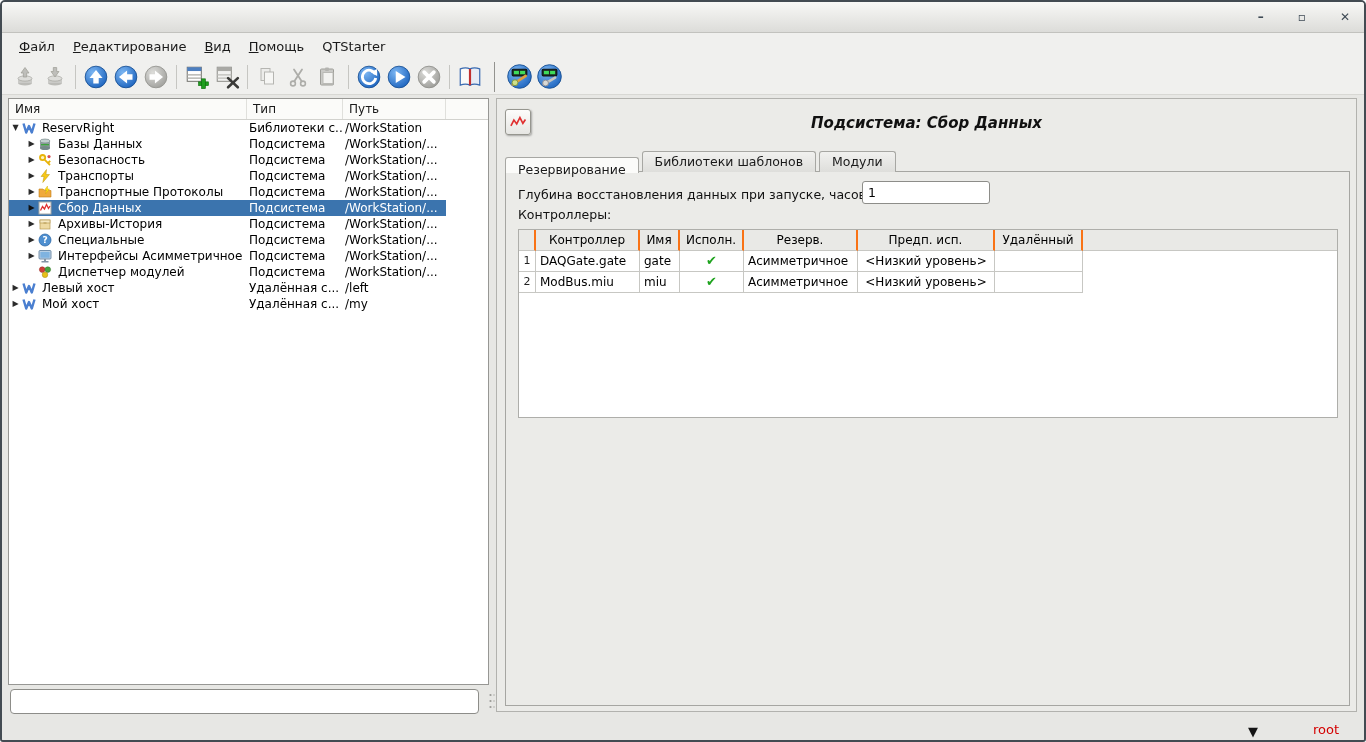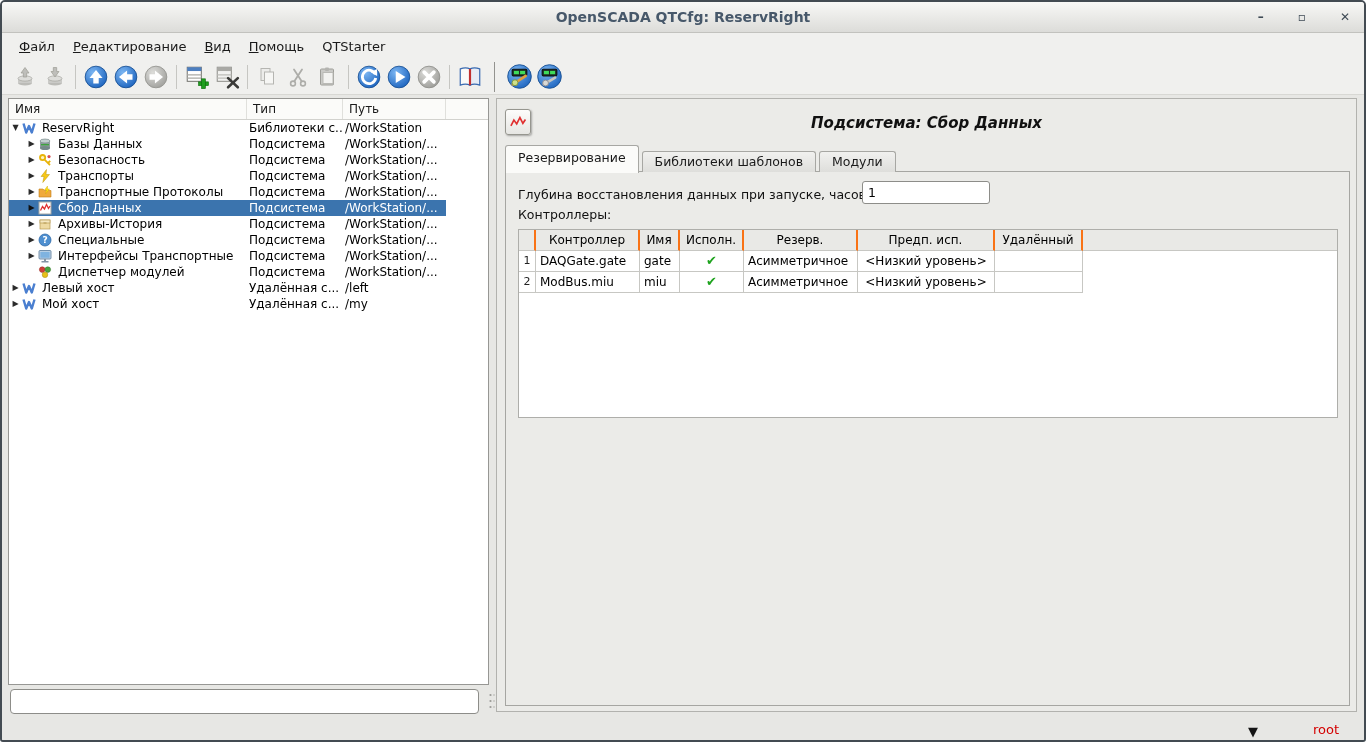--- a/index.html
+++ b/index.html
@@ -39,21 +39,21 @@
   .tlabel{padding-left:3px;overflow:hidden;text-overflow:ellipsis;}
   
   .tree-filter{position:absolute;left:8px;top:594px;width:469px;height:25px;border:1px solid #8d8d89;border-radius:4px;background:#fff;font-size:12px;padding:0 6px;font-family:"DejaVu Sans",sans-serif;}
   .splitter-dots{position:absolute;left:486px;top:597px;}
   
   .rpanel{position:absolute;left:494px;top:3px;width:861px;height:614px;background:#ebebe8;border:1px solid #b2b2ae;}
   .daq-btn{position:absolute;left:8px;top:10px;width:26px;height:26px;background:linear-gradient(#fdfdfb,#e6e6e3);border:1px solid #96968f;border-radius:3px;box-shadow:1px 1px 2px rgba(0,0,0,.3);display:flex;align-items:center;justify-content:center;}
   .rtitle{position:absolute;left:0;right:0;top:15px;text-align:center;font-size:15px;font-weight:bold;font-style:italic;color:#111;}
   .tabs{position:absolute;left:8px;top:49px;display:flex;align-items:flex-end;height:24px;z-index:3;}
   .tab{height:21px;padding:2px 12px 0 12px;font-size:12.5px;color:#1a1a1a;background:linear-gradient(#f1f1ef,#dededb);border:1px solid #a7a7a3;border-bottom:none;border-radius:3px 3px 0 0;margin-right:3px;white-space:nowrap;}
-  .tab.active{height:28px;background:#fbfbf9;margin-bottom:-1px;padding-top:4px;}
+  .tab.active{height:16px;background:#fbfbf9;margin-bottom:-1px;padding-top:4px;}
   .pane{position:absolute;left:8px;top:72px;width:845px;height:535px;border:1px solid #a6a6a2;background:#ebebe8;}
   .frm-label{position:absolute;left:12px;top:15px;font-size:12.5px;color:#111;}
   .frm-input{position:absolute;left:356px;top:9px;width:128px;height:23px;border:1px solid #8d8d89;border-radius:3px;background:#fff;font-size:12.5px;padding:0 5px;font-family:"DejaVu Sans",sans-serif;}
   .ctrl-label{position:absolute;left:12px;top:35px;font-size:12.5px;color:#111;}
   
   .ctable{position:absolute;left:12px;top:57px;width:820px;height:189px;background:#fff;border:1px solid #aeaeaa;font-size:12px;overflow:hidden;}
   .crow{display:flex;height:21px;line-height:20px;}
   .crow.hdr{background:transparent;}
   .cc{border-right:1px solid #c7c7c3;border-bottom:1px solid #c7c7c3;padding:0 4px;overflow:hidden;white-space:nowrap;}
   .crow.hdr .cc{background:#e9e9e6;text-align:center;border-right:2px solid #f97316;border-bottom:1px solid #c7c7c3;}
@@ -126,21 +126,20 @@
         <circle cx="4.2" cy="4.6" r="2.8" fill="#d04038" stroke="#932a24" stroke-width=".5"></circle>
         <circle cx="9.8" cy="4.6" r="2.8" fill="#4aa33c" stroke="#2f7026" stroke-width=".5"></circle>
         <circle cx="7" cy="9.8" r="2.8" fill="#e8c018" stroke="#a5870c" stroke-width=".5"></circle>
       </symbol>
 </defs>
 </svg>
 
 <div class="window">
 
   <div class="titlebar">
-    <span class="title">OpenSCADA QTCfg: ReservRight</span>
     <div class="win-controls">
       <span>–</span>
       <span>▫</span>
       <span>✕</span>
     </div>
   </div>
 
   <div class="menubar">
     <span class="menu-item"><u>Ф</u>айл</span>
     <span class="menu-item"><u>Р</u>едактирование</span>
@@ -399,21 +398,21 @@
       </div>
       <div class="trow">
         <div class="cell c-name">
             <span class="ind1"></span>
             <span class="expander">▶</span>
             <span class="ticon">
               <svg width="14" height="14">
                 <use href="#i-mon"></use>
               </svg>
             </span>
-            <span class="tlabel">Интерфейсы Транспортные</span>
+            <span class="tlabel">Интерфейсы Асимметричное</span>
           </div>
         <div class="cell c-type">Подсистема</div>
         <div class="cell c-path">/WorkStation/...</div>
       </div>
       <div class="trow">
         <div class="cell c-name">
             <span class="ind1"></span>
             <span class="expander"></span>
             <span class="ticon">
               <svg width="14" height="14">

